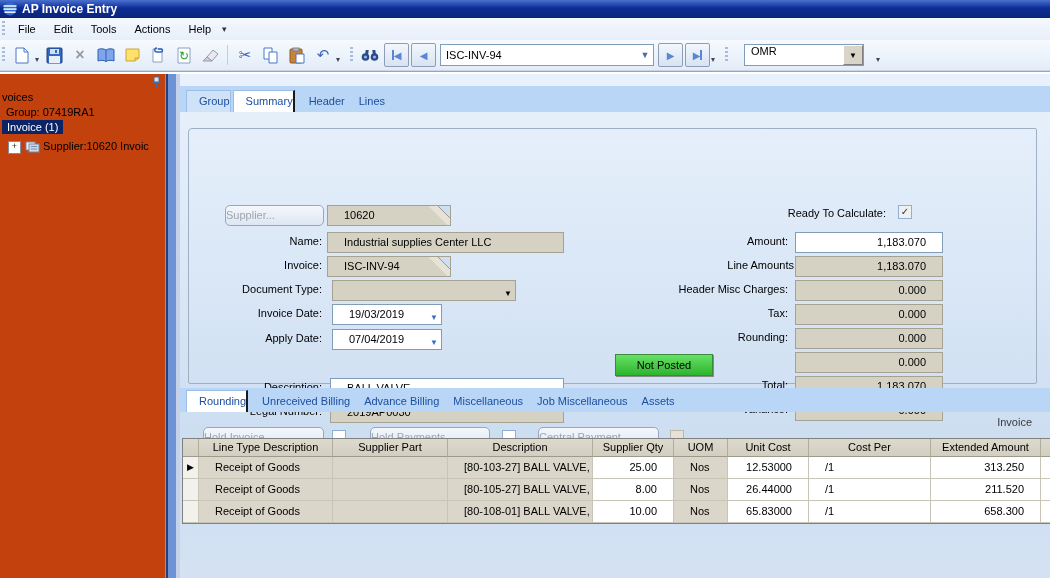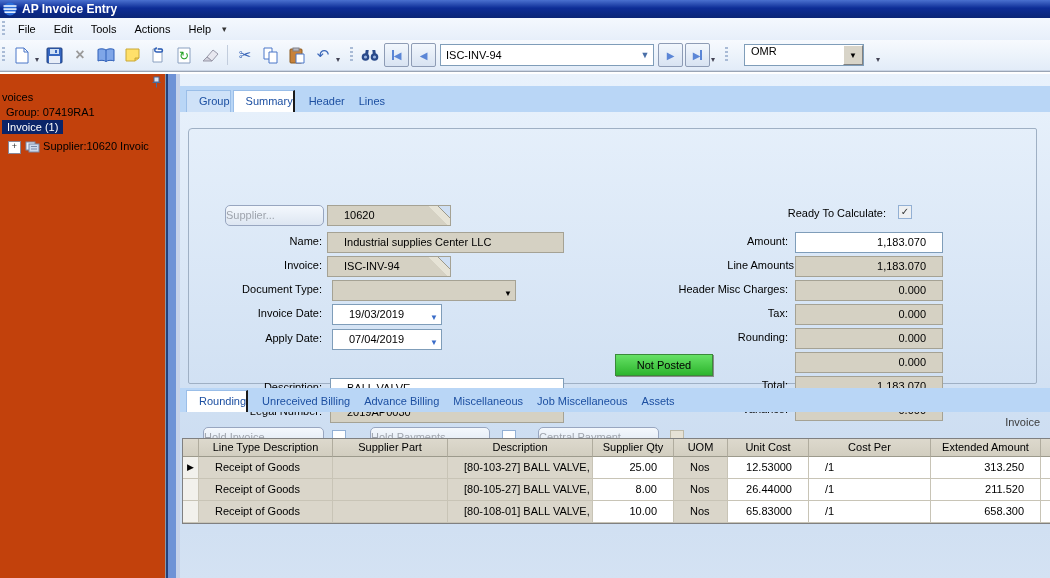--- a/index.html
+++ b/index.html
@@ -71,21 +71,21 @@
   .date-arr{position:absolute;right:3px;top:4px;font-size:8px;color:#3a6cc8;}
   .btn{position:absolute;height:19px;border:1px solid #98a6c0;border-radius:5px;
        background:linear-gradient(#f4f8fd,#dde6f2);color:#9fa4ad;text-align:left;line-height:19px;}
   .chk{position:absolute;width:12px;height:12px;border:1px solid #93b0d4;background:#fff;
        font-size:10px;line-height:12px;text-align:center;color:#333;}
   .chk.dis{background:#e6e2d6;border-color:#bdb9a8;}
   .badge{position:absolute;left:435px;top:280px;width:96px;height:20px;text-align:center;line-height:20px;color:#000;
          background:linear-gradient(#66e166,#2db52d);border:1px solid #3a8a3a;box-shadow:1px 1px 0 #8a8a8a;}
 
   
-  .section-label{position:absolute;right:10px;top:342px;color:#3a3a3a;}
+  .section-label{position:absolute;right:18px;top:342px;color:#3a3a3a;}
 
   
   .grid{position:absolute;left:2px;top:364px;width:868px;border:1px solid #808080;border-right:none;box-sizing:border-box;
         display:grid;grid-template-columns:16px 134px 115px 145px 81px 54px 81px 122px 110px 1fr;}
   .gh{background:linear-gradient(#ddd9cd,#d2cec0);border-right:1px solid #b0ac9e;border-bottom:1px solid #9c9a8c;
       height:17px;line-height:17px;text-align:center;white-space:nowrap;overflow:hidden;}
   .gc{height:21px;line-height:21px;border-right:1px solid #c8c4b6;border-bottom:1px solid #c8c4b6;
       padding:0 16px;white-space:nowrap;overflow:hidden;}
   .gc.beige{background:#dad6ca;}
   .gc.white{background:#fff;}

